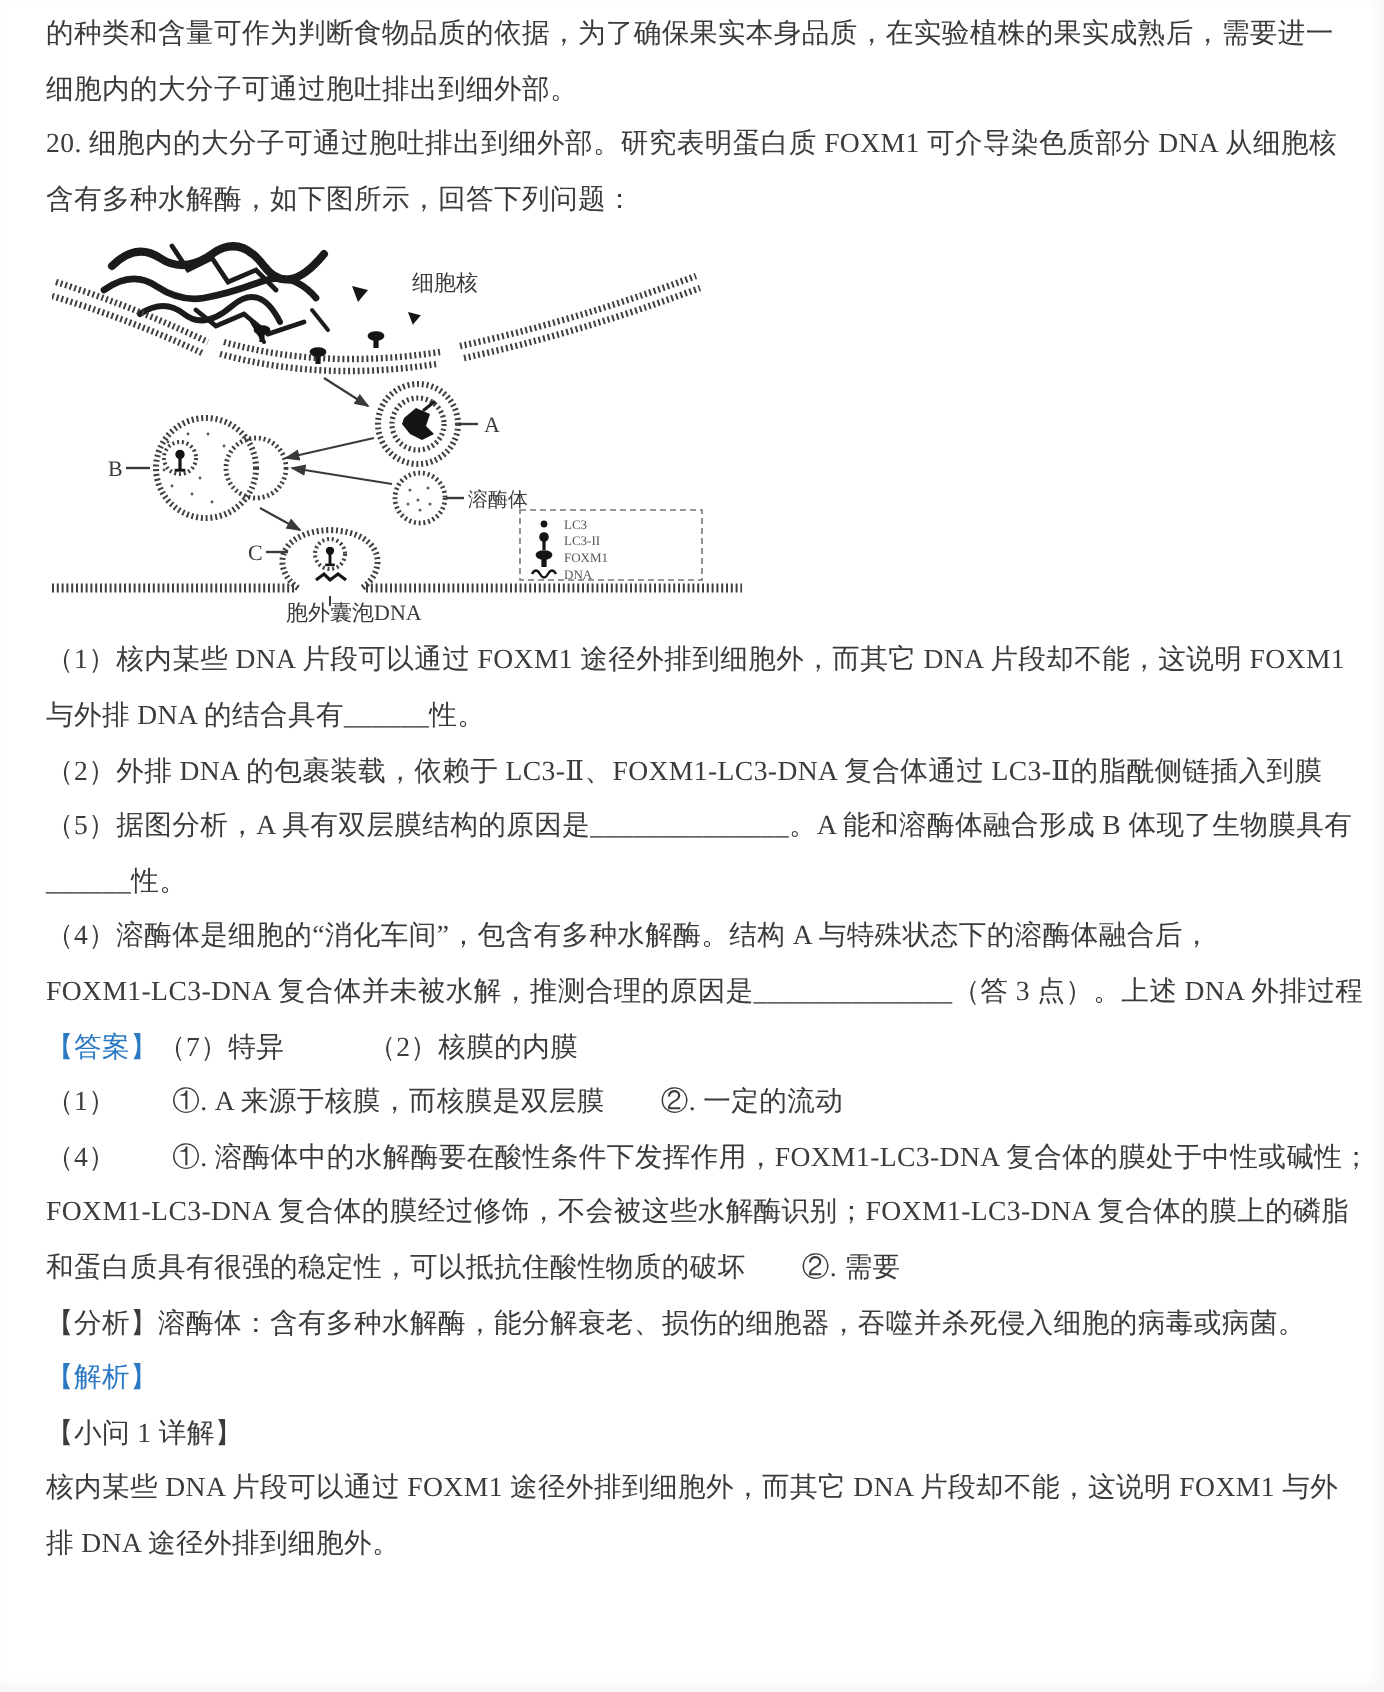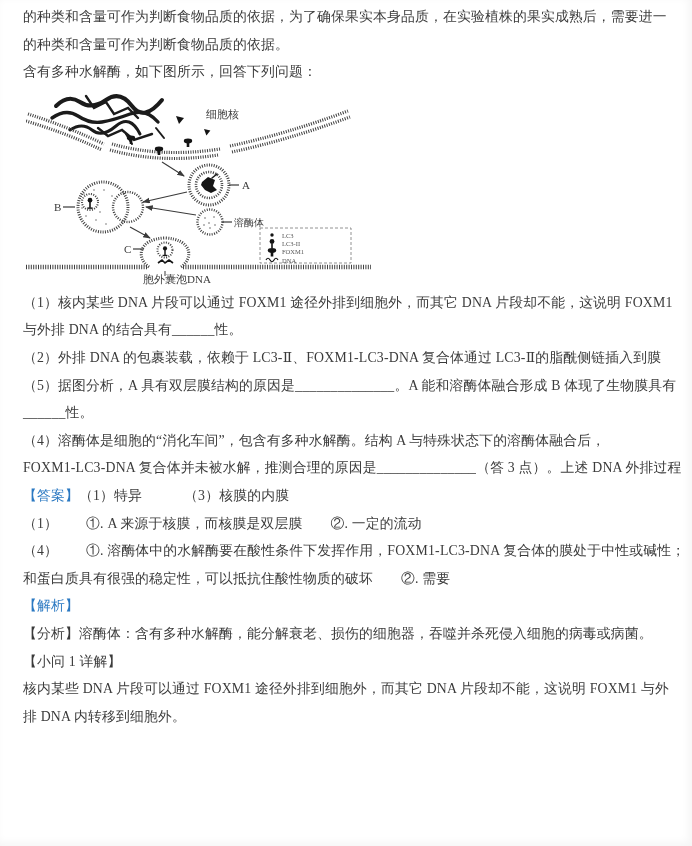--- a/index.html
+++ b/index.html
@@ -28,21 +28,22 @@
   .arrow{stroke:#3a3a3a;stroke-width:1.1;}
   .lbl-dash{stroke:#3a3a3a;stroke-width:1.2;}
   .legend-text{font-size:6.5px;fill:#555;}
 </style>
 </head>
 <body>
 
 <div class="page">
 
   <div class="ln">的种类和含量可作为判断食物品质的依据，为了确保果实本身品质，在实验植株的果实成熟后，需要进一</div>
-  <div class="ln">的种类和含量可作为判断食物品质的依据。</div>
+  <div class="ln">细胞内的大分子可通过胞吐排出到细外部。</div>
+  <div class="ln">20. 细胞内的大分子可通过胞吐排出到细外部。研究表明蛋白质 FOXM1 可介导染色质部分 DNA 从细胞核</div>
   <div class="ln">含有多种水解酶，如下图所示，回答下列问题：</div>
 
   <div class="diagram-wrap">
     <svg width="345" height="200" viewBox="0 0 345 200">
       <defs>
         <marker id="arw" viewBox="0 0 8 8" refX="7" refY="3" markerWidth="7" markerHeight="7" orient="auto">
           <path d="M0,0 L8,3 L0,6 Z" fill="#3a3a3a"></path>
         </marker>
         <g id="bit">
             <path d="M0,0 L8,2 L3,8 Z" fill="#151515"></path>
@@ -169,27 +170,28 @@
 
   <div class="ln">（1）核内某些 DNA 片段可以通过 FOXM1 途径外排到细胞外，而其它 DNA 片段却不能，这说明 FOXM1</div>
   <div class="ln">与外排 DNA 的结合具有______性。</div>
   <div class="ln">（2）外排 DNA 的包裹装载，依赖于 LC3-Ⅱ、FOXM1-LC3-DNA 复合体通过 LC3-Ⅱ的脂酰侧链插入到膜</div>
   <div class="ln">（5）据图分析，A 具有双层膜结构的原因是______________。A 能和溶酶体融合形成 B 体现了生物膜具有</div>
   <div class="ln">______性。</div>
   <div class="ln">（4）溶酶体是细胞的“消化车间”，包含有多种水解酶。结构 A 与特殊状态下的溶酶体融合后，</div>
   <div class="ln">FOXM1-LC3-DNA 复合体并未被水解，推测合理的原因是______________（答 3 点）。上述 DNA 外排过程</div>
 
   <div class="ln">
-    <span class="blue">【答案】</span><span>（1）特异　　　（3）核膜的内膜</span>
+    <span class="blue">【答案】</span><span>（7）特异　　　（2）核膜的内膜</span>
   </div>
   <div class="ln">（1）　　①. A 来源于核膜，而核膜是双层膜　　②. 一定的流动</div>
   <div class="ln">（4）　　①. 溶酶体中的水解酶要在酸性条件下发挥作用，FOXM1-LC3-DNA 复合体的膜处于中性或碱性；</div>
+  <div class="ln">FOXM1-LC3-DNA 复合体的膜经过修饰，不会被这些水解酶识别；FOXM1-LC3-DNA 复合体的膜上的磷脂</div>
   <div class="ln">和蛋白质具有很强的稳定性，可以抵抗住酸性物质的破坏　　②. 需要</div>
 
+  <div class="ln">【分析】溶酶体：含有多种水解酶，能分解衰老、损伤的细胞器，吞噬并杀死侵入细胞的病毒或病菌。</div>
   <div class="ln">
     <span class="blue">【解析】</span>
   </div>
-  <div class="ln">【分析】溶酶体：含有多种水解酶，能分解衰老、损伤的细胞器，吞噬并杀死侵入细胞的病毒或病菌。</div>
   <div class="ln">【小问 1 详解】</div>
   <div class="ln">核内某些 DNA 片段可以通过 FOXM1 途径外排到细胞外，而其它 DNA 片段却不能，这说明 FOXM1 与外</div>
-  <div class="ln">排 DNA 内转移到细胞外。</div>
+  <div class="ln">排 DNA 途径外排到细胞外。</div>
 
 </div>
 
 </body></html>

